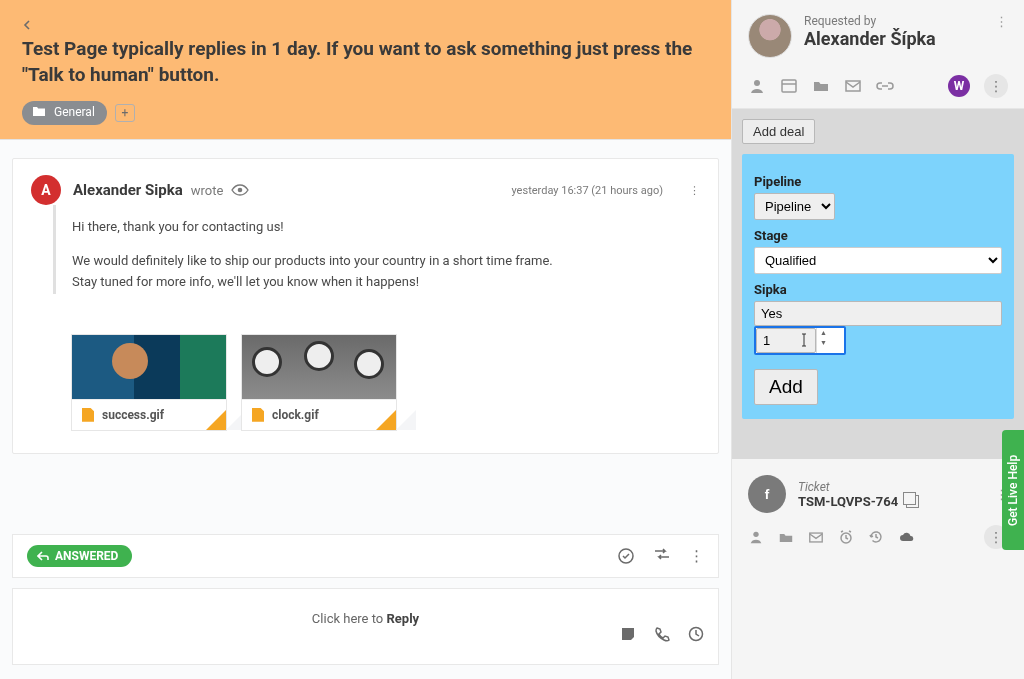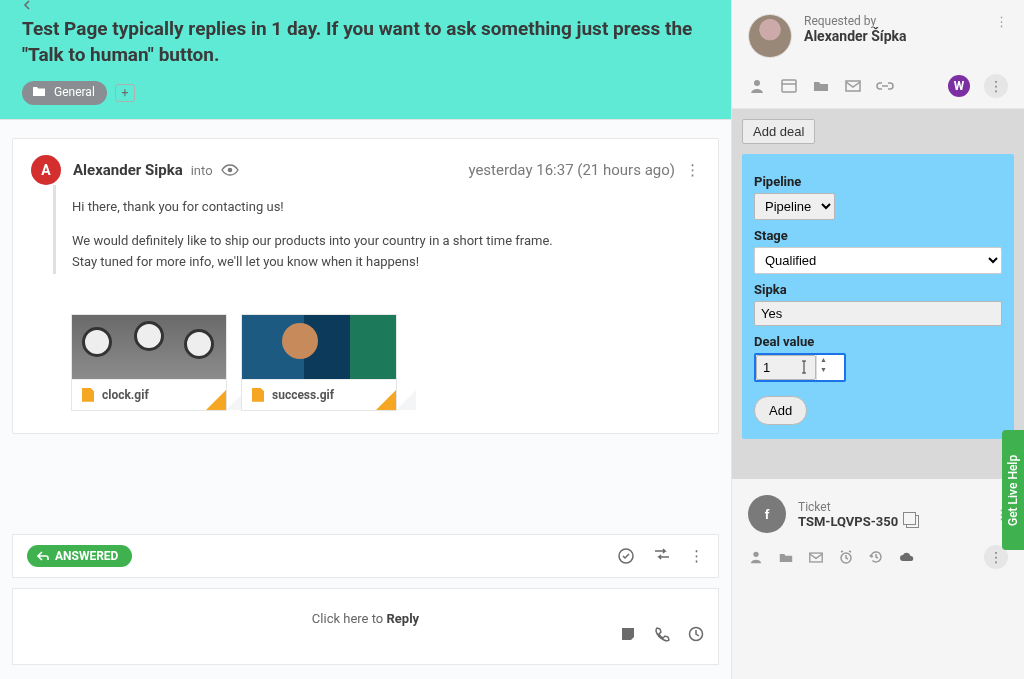--- a/index.html
+++ b/index.html
@@ -12,22 +12,22 @@
     height: 679px;
     overflow: hidden;
     position: relative;
   }
   .layout { display: flex; height: 100%; }
   .main-col { flex: 1; display: flex; flex-direction: column; border-right: 1px solid #e5e5e5; background: #fafbfc; min-width: 0; }
   .side-col { width: 292px; background: #f5f5f5; display: flex; flex-direction: column; }
 
   
   .header-card {
-    background: #5eead4;
-    padding: 0 22px 14px 22px;
+    background: #fdba74;
+    padding: 20px 22px 14px 22px;
     border-bottom: 1px solid #e3e3e3;
   }
   .back-btn { color: #6b6b6b; font-size: 14px; cursor: pointer; margin-bottom: 6px; }
   .headline {
     font-size: 19px;
     font-weight: 700;
     color: #3a3a3a;
     line-height: 1.35;
   }
   .tag-row { margin-top: 14px; display: flex; align-items: center; gap: 8px; }
@@ -67,22 +67,22 @@
     display: flex; align-items: center; justify-content: center;
     font-weight: 700; font-size: 14px;
   }
   .author-line { display: flex; align-items: center; gap: 8px; }
   .author-name { font-weight: 700; font-size: 15px; color: #3a3a3a; }
   .wrote { color: #7a7a7a; font-size: 13px; }
   .eye-ic { font-size: 14px; color: #7a7a7a; }
   .msg-meta {
     margin-left: auto;
     color: #7a7a7a;
-    font-size: 15px;
-    display: flex; align-items: center; gap: 10px;
+    font-size: 11px;
+    display: flex; align-items: center; gap: 26px;
   }
   .msg-body {
     margin-left: 22px;
     border-left: 3px solid #e0e0e0;
     padding: 12px 0 2px 16px;
     color: #4a4a4a;
     font-size: 13px;
     line-height: 1.55;
   }
   .msg-body p { margin-bottom: 14px; }
@@ -162,21 +162,21 @@
   
   .sb-scroll { flex: 1; overflow: auto; }
   .sb-section { padding: 14px 16px 10px 16px; }
   .req-row { display: flex; align-items: flex-start; gap: 12px; }
   .req-avatar {
     width: 44px; height: 44px; border-radius: 50%;
     background: radial-gradient(circle at 50% 35%, #caa 0 30%, #987 32%);
     border: 1px solid #ddd;
   }
   .req-txt .lbl { color: #7a7a7a; font-size: 12px; }
-  .req-txt .name { font-weight: 700; font-size: 14px; color: #3a3a3a; }
+  .req-txt .name { font-weight: 700; font-size: 18px; color: #3a3a3a; }
   .sb-more { margin-left: auto; color: #9a9a9a; cursor: pointer; }
   .sb-iconrow {
     display: flex; align-items: center; gap: 14px;
     padding: 6px 16px 10px 16px;
     color: #9a9a9a;
     border-bottom: 1px solid #e6e6e6;
   }
   .sb-iconrow .spacer { flex: 1; }
   .w-badge {
     width: 22px; height: 22px; border-radius: 50%;
@@ -247,33 +247,33 @@
   .text-cursor {
     position: absolute;
     width: 16px; height: 16px;
     pointer-events: none;
   }
   .add-btn {
     margin-top: 14px;
     background: #ededed;
     border: 1px solid #b8b8b8;
     padding: 6px 14px;
-    font-size: 13px;
+    font-size: 19px;
     cursor: pointer;
-    border-radius: 14px;
+    border-radius: 2px;
   }
 
   .ticket-section { padding: 16px 16px 8px 16px; display: flex; align-items: center; gap: 12px; }
   .ticket-avatar {
     width: 38px; height: 38px; border-radius: 50%;
     background: #7a7a7a; color: #fff;
     display: flex; align-items: center; justify-content: center;
     font-weight: 700;
   }
-  .ticket-txt .lbl { color: #7a7a7a; font-size: 12px; }
+  .ticket-txt .lbl { color: #7a7a7a; font-size: 12px; font-style: italic; }
   .ticket-txt .tid { font-weight: 700; font-size: 13px; color: #3a3a3a; display: inline-flex; align-items: center; gap: 8px; }
   .copy-ic { width: 13px; height: 13px; border: 1.5px solid #888; position: relative; cursor: pointer; }
   .copy-ic::before { content: ""; position: absolute; top: -4px; left: -4px; width: 11px; height: 11px; border: 1.5px solid #888; background: #f5f5f5; }
 
   .sb-bottom-row {
     display: flex; align-items: center; gap: 14px;
     padding: 4px 16px 8px 16px;
     color: #9a9a9a;
   }
 
@@ -321,21 +321,21 @@
         <span class="add-tag">+</span>
       </div>
     </div>
 
     <div class="msg-wrap">
       <div class="msg-card">
         <div class="msg-head">
           <div class="avatar">A</div>
           <div class="author-line">
             <span class="author-name">Alexander Sipka</span>
-            <span class="wrote">into</span>
+            <span class="wrote">wrote</span>
             <span class="eye-ic">
               <svg width="18" height="12" viewBox="0 0 18 12">
                   <path d="M1 6c2.5-4 6-5 8-5s5.5 1 8 5c-2.5 4-6 5-8 5s-5.5-1-8-5z" fill="none" stroke="#7a7a7a" stroke-width="1.4"></path>
                   <circle cx="9" cy="6" r="2.3" fill="#7a7a7a"></circle>
                 </svg>
             </span>
           </div>
           <div class="msg-meta">
             <span>yesterday 16:37 (21 hours ago)</span>
             <span>⋮</span>
@@ -344,43 +344,43 @@
 
         <div class="msg-body">
           <p>Hi there, thank you for contacting us!</p>
           <p style="margin-bottom:0">
             <span>We would definitely like to ship our products into your country in a short time frame.</span><br>
             <span>Stay tuned for more info, we'll let you know when it happens!</span>
           </p>
         </div>
 
         <div class="attachments">
+          <div class="attach-card">
+            <div class="attach-thumb success">
+              <div class="success-bg"></div>
+                <div class="success-person"></div>
+            </div>
+            <div class="attach-label">
+              <span class="file-ic"></span>
+              <span>success.gif</span>
+              <span class="dog-ear"></span>
+            </div>
+          </div>
           <div class="attach-card">
             <div class="attach-thumb clock">
               <div class="clock-face cf1"></div>
                 <div class="clock-face cf2"></div>
                 <div class="clock-face cf3"></div>
             </div>
             <div class="attach-label">
               <span class="file-ic"></span>
               <span>clock.gif</span>
               <span class="dog-ear"></span>
             </div>
           </div>
-          <div class="attach-card">
-            <div class="attach-thumb success">
-              <div class="success-bg"></div>
-                <div class="success-person"></div>
-            </div>
-            <div class="attach-label">
-              <span class="file-ic"></span>
-              <span>success.gif</span>
-              <span class="dog-ear"></span>
-            </div>
-          </div>
         </div>
       </div>
     </div>
 
     <div class="status-bar">
       <span class="answered-pill">
         <span>
           <svg width="12" height="10" viewBox="0 0 12 10">
               <path d="M5 1 L1 5 L5 9 M1 5 H9 a2 2 0 0 1 2 2 v2" fill="none" stroke="#fff" stroke-width="1.6"></path>
             </svg>
@@ -487,42 +487,41 @@
           </select>
 
           <label>Stage</label>
           <select class="stage-sel">
             <option>Qualified</option>
           </select>
 
           <label>Sipka</label>
           <input type="text" class="title-input" value="Yes" style="">
 
-          <label>Deal value</label>
           <div class="deal-value-wrap" style="position:relative">
             <input type="text" value="1" style="">
             <div class="spinner">
               <span>▲</span>
               <span>▼</span>
             </div>
             <svg class="text-cursor" style="left:40px;top:4px" viewBox="0 0 16 16">
                 <path d="M6 2h4M6 14h4M8 2v12" stroke="#333" stroke-width="1"></path>
               </svg>
           </div>
 
           <button class="add-btn">Add</button>
         </div>
       </div>
 
       <div class="ticket-section">
         <div class="ticket-avatar">f</div>
         <div class="ticket-txt">
           <div class="lbl">Ticket</div>
           <div class="tid">
-            <span>TSM-LQVPS-350</span>
+            <span>TSM-LQVPS-764</span>
             <span class="copy-ic"></span>
           </div>
         </div>
         <span class="sb-more" style="margin-left:auto">⋮</span>
       </div>
 
       <div class="sb-bottom-row">
         <span>
             <svg width="16" height="16" viewBox="0 0 18 18">
               <circle cx="9" cy="6" r="3" fill="#9a9a9a"></circle>

